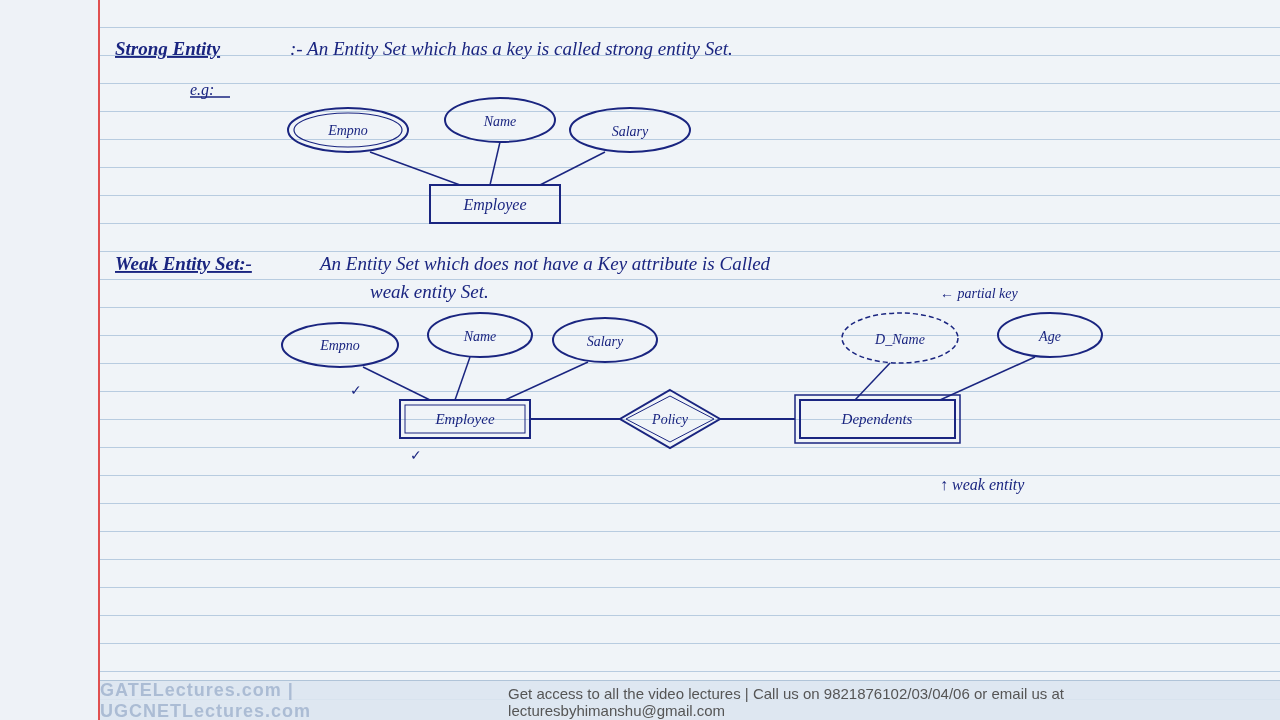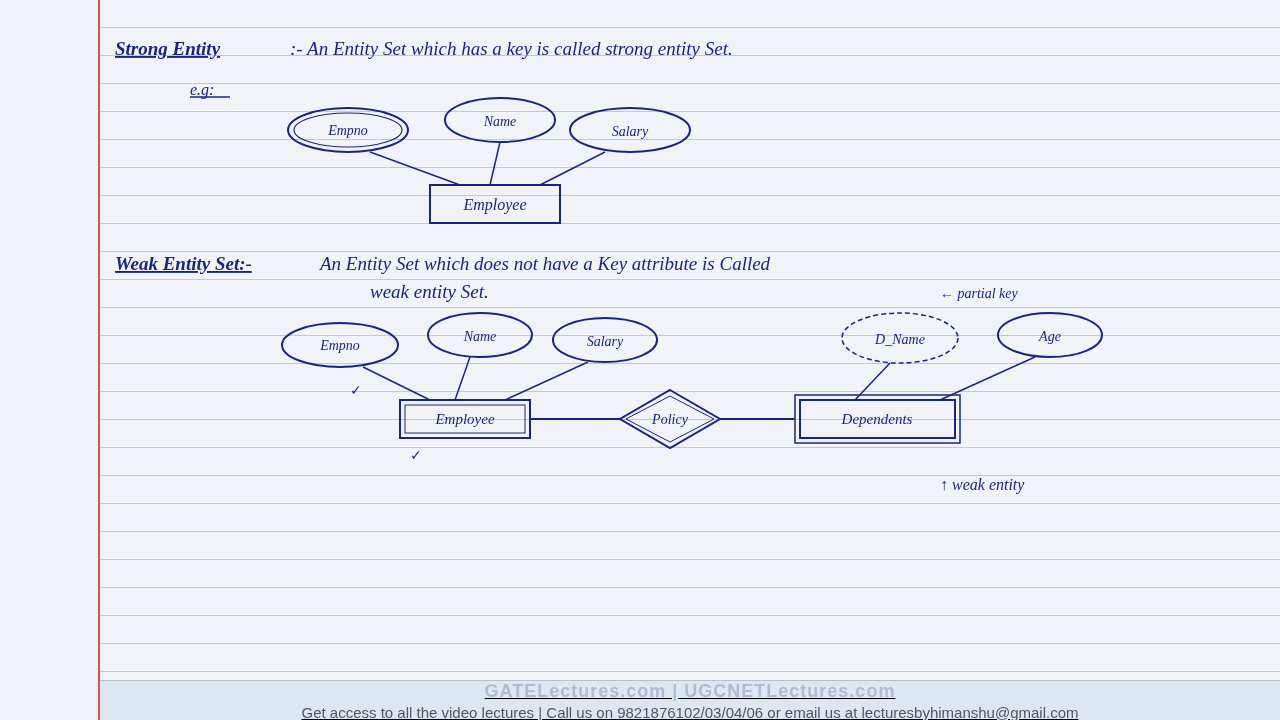--- a/index.html
+++ b/index.html
@@ -46,25 +46,23 @@
 
     
     .watermark-bar {
       position: absolute;
       bottom: 0;
       left: 0;
       right: 0;
       background: rgba(220, 230, 240, 0.9);
       height: 40px;
       display: flex;
-      flex-direction: column;
       align-items: center;
       justify-content: center;
       border-top: 1px solid #b0c4d8;
-      text-decoration: underline;
     }
 
     .watermark-main {
       font-size: 18px;
       color: rgba(150, 170, 200, 0.7);
       font-weight: bold;
       letter-spacing: 1px;
     }
 
     .watermark-sub {

